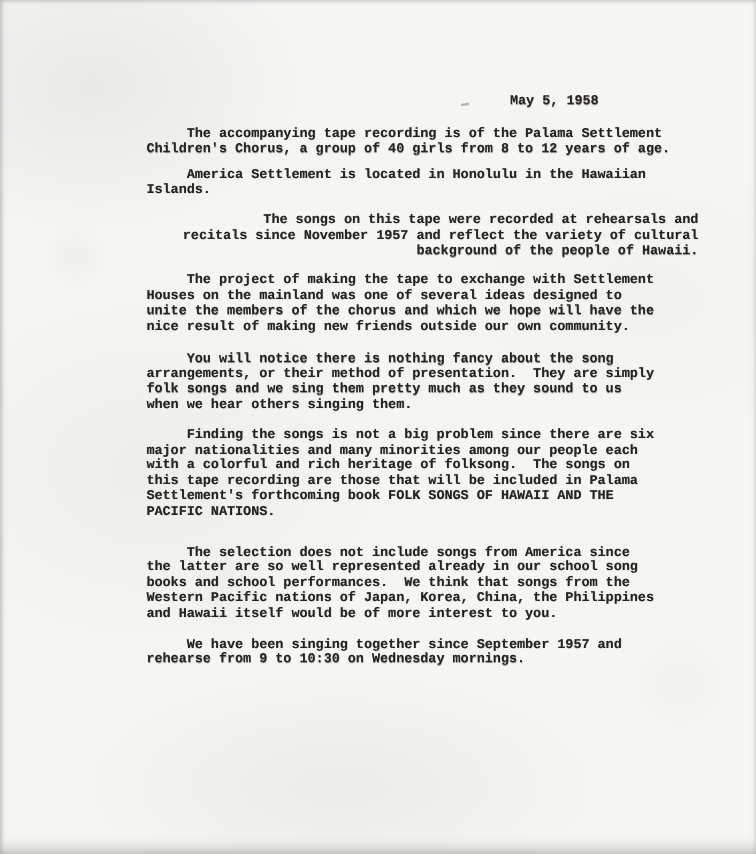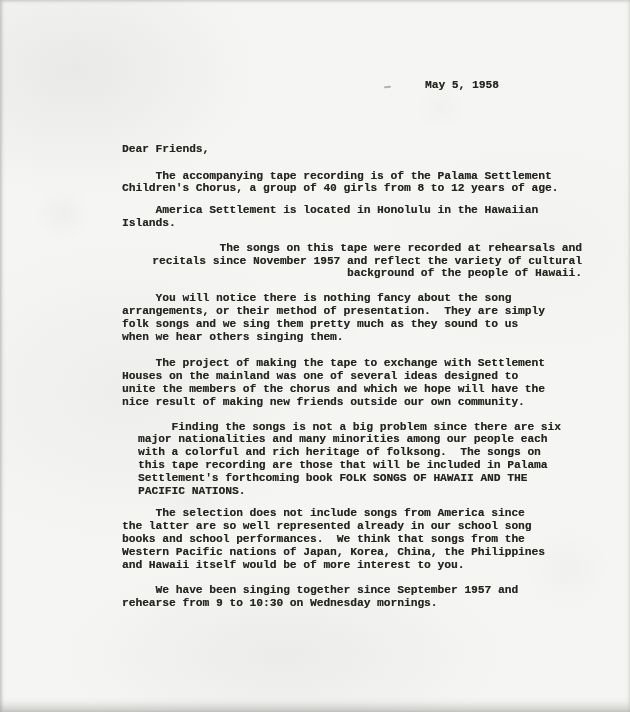--- a/index.html
+++ b/index.html
@@ -70,47 +70,46 @@
   }
   p.para {
     margin: 0;
     white-space: pre;
   }
   p.para:nth-of-type(1) { margin-top: 14px; }
   p.para:nth-of-type(2) { margin-top: 9px; }
   p.para:nth-of-type(3) { margin-top: 12px; text-align: right; }
   p.para:nth-of-type(4) { margin-top: 12px; }
   p.para:nth-of-type(5) { margin-top: 14px; }
-  p.para:nth-of-type(6) { margin-top: 12px; margin-left: 16px; }
-  p.para:nth-of-type(7) { margin-top: 10px; }
+  p.para:nth-of-type(6) { margin-top: 12px; }
+  p.para:nth-of-type(7) { margin-top: 21px; }
   p.para:nth-of-type(8) { margin-top: 13px; }
 </style>
 </head>
 <body>
 
 <div class="page">
   <div class="pencil-mark"></div>
   <div class="content">
     <div class="date-line">May 5, 1958</div>
-    <div class="salutation">Dear Friends,</div>
     <p class="para">     The accompanying tape recording is of the Palama Settlement
 Children's Chorus, a group of 40 girls from 8 to 12 years of age.</p>
     <p class="para">     America Settlement is located in Honolulu in the Hawaiian
 Islands.</p>
     <p class="para">     The songs on this tape were recorded at rehearsals and
 recitals since November 1957 and reflect the variety of cultural
 background of the people of Hawaii.</p>
+    <p class="para">     The project of making the tape to exchange with Settlement
+Houses on the mainland was one of several ideas designed to
+unite the members of the chorus and which we hope will have the
+nice result of making new friends outside our own community.</p>
     <p class="para">     You will notice there is nothing fancy about the song
 arrangements, or their method of presentation.  They are simply
 folk songs and we sing them pretty much as they sound to us
 when we hear others singing them.</p>
-    <p class="para">     The project of making the tape to exchange with Settlement
-Houses on the mainland was one of several ideas designed to
-unite the members of the chorus and which we hope will have the
-nice result of making new friends outside our own community.</p>
     <p class="para">     Finding the songs is not a big problem since there are six
 major nationalities and many minorities among our people each
 with a colorful and rich heritage of folksong.  The songs on
 this tape recording are those that will be included in Palama
 Settlement's forthcoming book FOLK SONGS OF HAWAII AND THE
 PACIFIC NATIONS.</p>
     <p class="para">     The selection does not include songs from America since
 the latter are so well represented already in our school song
 books and school performances.  We think that songs from the
 Western Pacific nations of Japan, Korea, China, the Philippines

